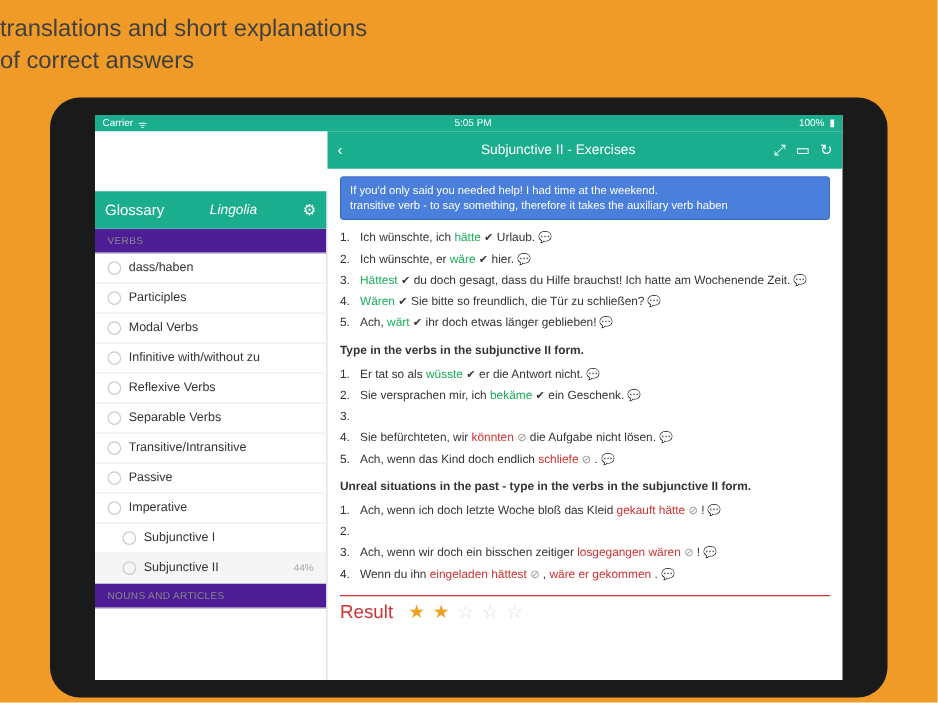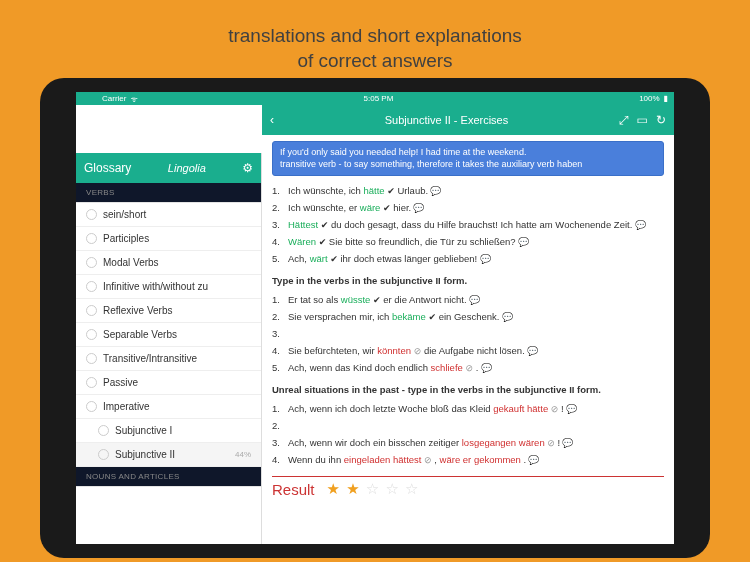--- a/index.html
+++ b/index.html
@@ -1,28 +1,28 @@
 <!DOCTYPE html>
 <html><head>
 <meta charset="utf-8">
 <style>
 *{margin:0;padding:0;box-sizing:border-box;font-family:-apple-system,Helvetica,Arial,sans-serif;}
 body{background:#f09a27;width:750px;height:562px;overflow:hidden;position:relative;}
-.tagline{text-align:center;color:#404040;font-size:19px;padding-top:24px;line-height:1.3;}
+.tagline{color:#404040;font-size:19px;padding-top:12px;line-height:1.3;}
 .tablet{position:absolute;top:78px;left:50%;transform:translateX(-50%);width:670px;height:480px;background:#1a1a1a;border-radius:24px;padding:14px 36px;}
 .screen{width:100%;height:100%;background:#fff;overflow:hidden;display:flex;flex-direction:column;}
 .statusbar{height:13px;background:#1aae8e;color:#fff;font-size:8px;display:flex;align-items:center;justify-content:space-between;padding:0 6px;}
-.statusbar .left,.statusbar .right{display:flex;gap:4px;align-items:center;margin-left:20px;}
+.statusbar .left,.statusbar .right{display:flex;gap:4px;align-items:center;}
 .app{flex:1;display:flex;min-height:0;}
 .sidebar{width:186px;border-right:1px solid #ddd;display:flex;flex-direction:column;margin-top:48px;}
 .sb-header{height:30px;background:#1aae8e;color:#fff;display:flex;align-items:center;justify-content:space-between;padding:0 8px;font-size:12px;}
 .sb-header .brand{font-style:italic;font-size:11px;}
 .gear{font-size:12px;}
 .sb-list{flex:1;overflow:hidden;font-size:10px;}
-.sb-section{background:#0f172a;color:#888;font-size:8px;padding:5px 10px;border-bottom:1px solid #e4e4e4;letter-spacing:0.3px;}
+.sb-section{background:#4c1d95;color:#888;font-size:8px;padding:5px 10px;border-bottom:1px solid #e4e4e4;letter-spacing:0.3px;}
 .sb-item{display:flex;align-items:center;padding:6px 10px;border-bottom:1px solid #eee;color:#333;gap:6px;cursor:pointer;}
 .sb-item.active{background:#f5f5f5;align-items:center;}
 .sb-item.sub{padding-left:22px;}
 .sb-item .ring{width:11px;height:11px;border:1.2px solid #ccc;border-radius:50%;flex-shrink:0;}
 .sb-item .pct{margin-left:auto;color:#aaa;font-size:8px;}
 .content{flex:1;display:flex;flex-direction:column;min-width:0;}
 .ct-header{height:30px;background:#1aae8e;color:#fff;display:flex;align-items:center;padding:0 8px;font-size:11px;gap:8px;}
 .ct-header .title{flex:1;text-align:center;}
 .ct-header .icn{font-size:12px;cursor:pointer;}
 .ct-body{flex:1;overflow:hidden;padding:6px 10px 0;font-size:9.5px;color:#333;}
@@ -66,21 +66,21 @@
       <div class="sb-header">
         <span>Glossary</span>
         <span class="brand">Lingolia</span>
         <span class="gear">⚙</span>
       </div>
       <div class="sb-list">
         <div class="sb-section">VERBS</div>
         <div id="sb-items1">
               <div class="sb-item">
                 <span class="ring"></span>
-                <span>sein/short</span>
+                <span>dass/haben</span>
               </div>
               <div class="sb-item">
                 <span class="ring"></span>
                 <span>Participles</span>
               </div>
               <div class="sb-item">
                 <span class="ring"></span>
                 <span>Modal Verbs</span>
               </div>
               <div class="sb-item">

